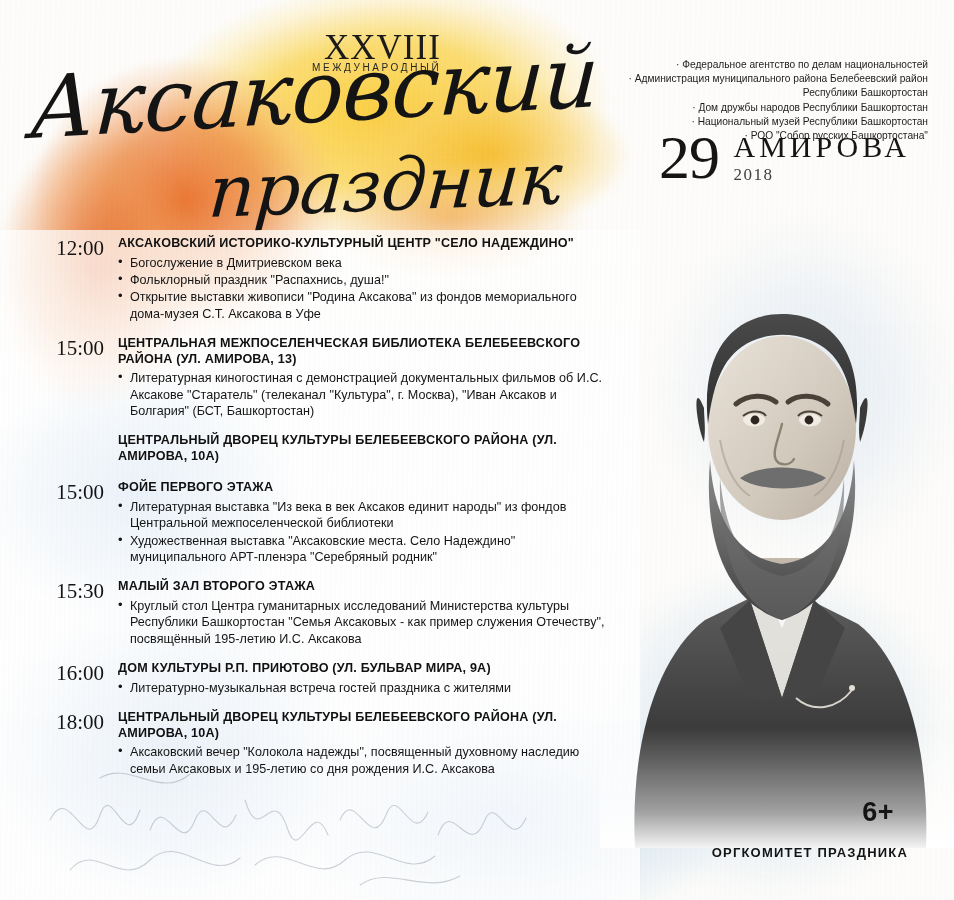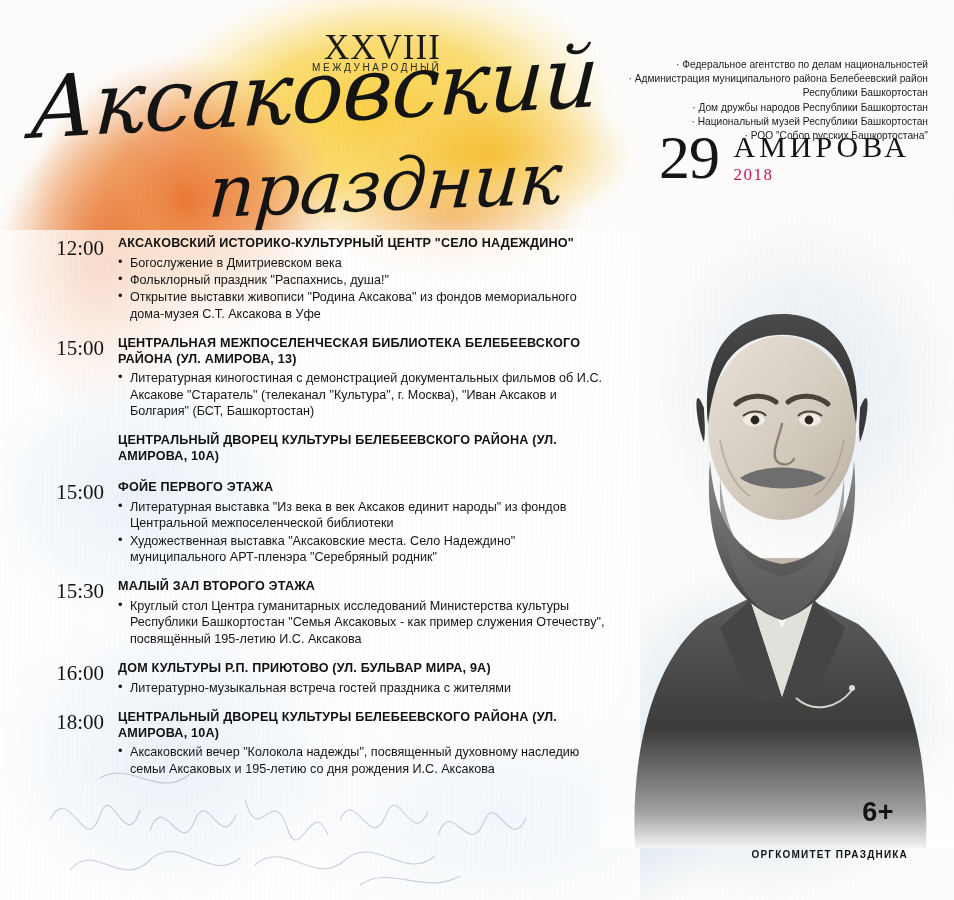--- a/index.html
+++ b/index.html
@@ -195,21 +195,21 @@
     font-family: "Liberation Serif", serif;
     font-size: 30px;
     letter-spacing: 4px;
     color: #151515;
     line-height: 32px;
   }
   .date-year {
     font-family: "Liberation Serif", serif;
     font-size: 17px;
     letter-spacing: 1.5px;
-    color: #be185d;
+    color: #404040;
     line-height: 18px;
     margin-top: 3px;
   }
 
   
   .portrait {
     position: absolute;
     left: 600px; top: 228px;
     width: 354px; height: 620px;
   }
@@ -278,21 +278,21 @@
     right: 60px; bottom: 72px;
     font-family: "Liberation Sans", sans-serif;
     font-size: 27px;
     font-weight: bold;
     color: #141414;
     letter-spacing: 0.5px;
   }
   .orgcom {
     position: absolute;
     right: 46px; bottom: 40px;
-    font-size: 10px;
+    font-size: 13px;
     font-weight: bold;
     letter-spacing: 1.2px;
     color: #141414;
   }
 </style>
 </head>
 <body>
 
 <div id="poster">
 

